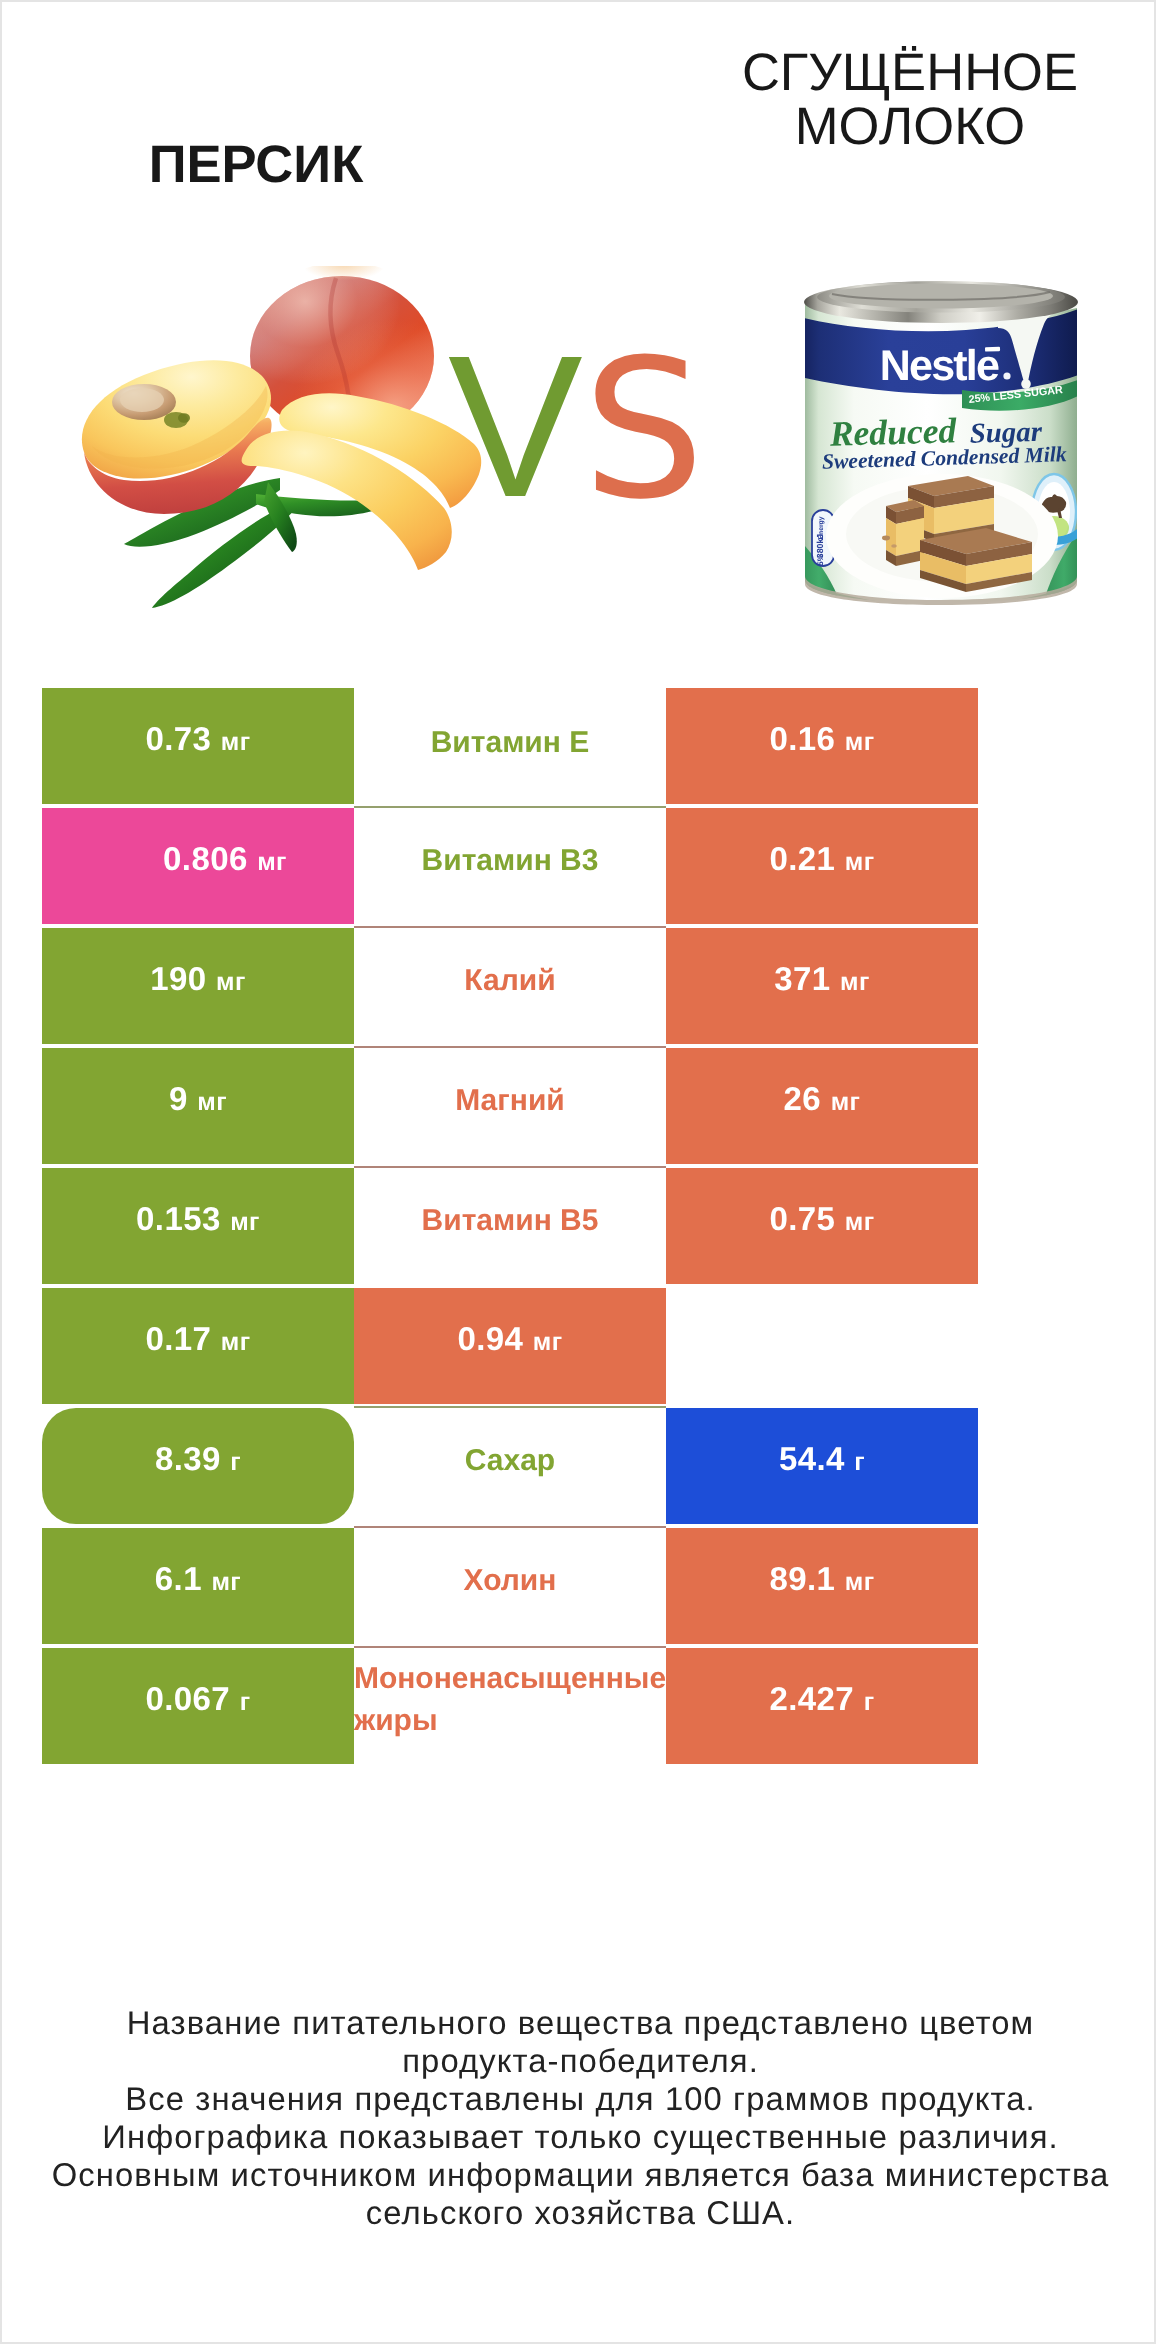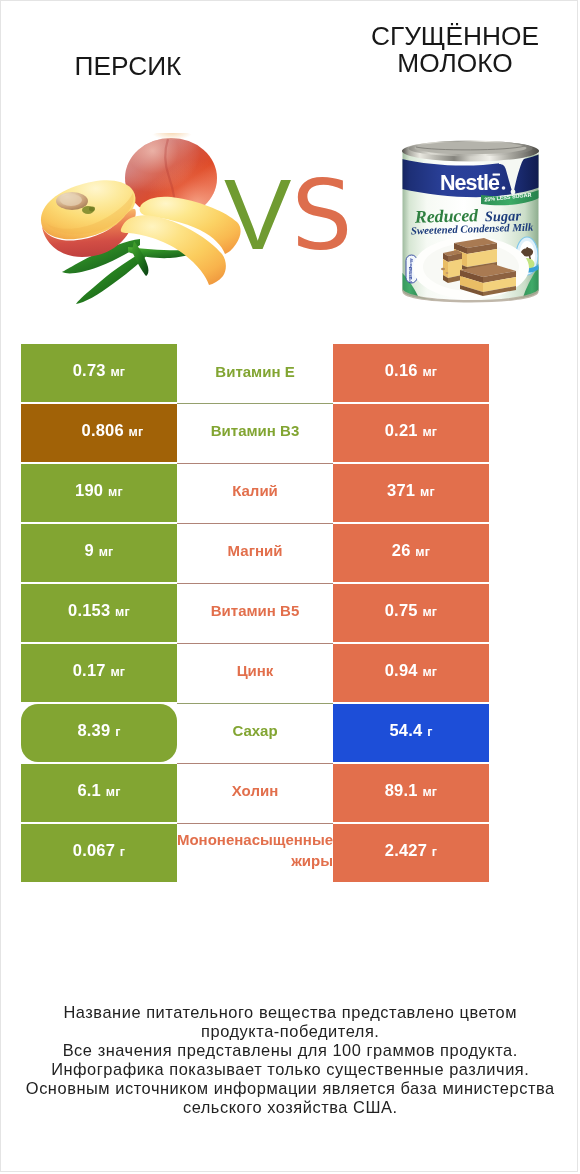--- a/index.html
+++ b/index.html
@@ -7,40 +7,40 @@
   body{
     width:580px;height:1174px;
     font-family:"Liberation Sans",sans-serif;
     overflow:hidden;
   }
   .page{position:relative;width:578px;height:1172px;border:1px solid #e4e4e4;background:#fff;box-sizing:border-box;overflow:hidden;}
 
   
   .title{position:absolute;width:240px;text-align:center;
          font-size:26.3px;line-height:27.4px;color:#181818;font-weight:400;}
-  .title-left{left:7px;top:52px;}
+  .title-left{left:7px;top:68px;font-weight:bold;}
   .title-right{left:334px;top:22px;}
 
   
   .vs{position:absolute;left:223px;top:163px;font-size:101px;line-height:100px;letter-spacing:0px;font-weight:400;}
   .vs .v{color:#709b31;font-family:"Liberation Sans",sans-serif;}
   .vs .s{color:#dd6e4d;font-family:"DejaVu Sans",sans-serif;font-size:96px;}
 
   .peach{position:absolute;left:35px;top:132px;}
   .can{position:absolute;left:400px;top:139px;}
 
   
   .table{position:absolute;left:20px;top:343px;width:537px;}
   .row{position:relative;height:58px;margin-bottom:2px;display:flex;}
   .cell{width:156px;height:58px;display:flex;align-items:center;justify-content:center;box-sizing:border-box;}
   .cell.left{color:#fff;position:relative;z-index:2;}
   .cell.right{color:#fff;position:relative;z-index:2;}
   .cell.mid{background:#fff;position:relative;z-index:1;margin-top:-1px;height:59px;border-top:1px solid transparent;padding:0 15px;overflow:visible;}
   .row:first-child .cell.mid{border-top-color:transparent;}
-  .cell.mid .lbl{position:relative;top:-3px;font-size:15px;font-weight:700;text-align:right;line-height:21px;display:block;}
+  .cell.mid .lbl{position:relative;top:-3px;font-size:15px;font-weight:700;text-align:left;line-height:21px;display:block;}
   .val{position:relative;top:-3px;font-size:16.5px;font-weight:700;white-space:nowrap;letter-spacing:0.2px;}
   .val .u{font-size:12.5px;font-weight:700;}
 
   
   .footer{position:absolute;left:0;top:1002px;width:578px;text-align:center;
           font-size:16.4px;line-height:18.9px;letter-spacing:0.55px;color:#222;}
   .footer div{text-indent:0.55px;}
 </style>
 </head>
 <body>
@@ -343,21 +343,21 @@
           <span class="val">0.73 <span class="u">мг</span></span>
         </div>
         <div class="cell mid" style="margin-top: 0px;">
           <span class="lbl" style="color: rgb(130, 165, 50);">Витамин Е</span>
         </div>
         <div class="cell right" style="background: rgb(226, 111, 76);">
           <span class="val">0.16 <span class="u">мг</span></span>
         </div>
       </div>
       <div class="row">
-        <div class="cell left" style="background: #a16207; padding-left: 27px;">
+        <div class="cell left" style="background: #ec4899; padding-left: 27px;">
           <span class="val">0.806 <span class="u">мг</span></span>
         </div>
         <div class="cell mid" style="border-top-color: rgb(149, 160, 109);">
           <span class="lbl" style="color: rgb(130, 165, 50);">Витамин B3</span>
         </div>
         <div class="cell right" style="background: rgb(226, 111, 76);">
           <span class="val">0.21 <span class="u">мг</span></span>
         </div>
       </div>
       <div class="row">
@@ -389,23 +389,20 @@
         <div class="cell mid" style="border-top-color: rgb(176, 132, 120);">
           <span class="lbl" style="color: rgb(226, 111, 76);">Витамин B5</span>
         </div>
         <div class="cell right" style="background: rgb(226, 111, 76);">
           <span class="val">0.75 <span class="u">мг</span></span>
         </div>
       </div>
       <div class="row">
         <div class="cell left" style="background: rgb(130, 165, 50);">
           <span class="val">0.17 <span class="u">мг</span></span>
-        </div>
-        <div class="cell mid" style="border-top-color: rgb(176, 132, 120);">
-          <span class="lbl" style="color: rgb(226, 111, 76);">Цинк</span>
         </div>
         <div class="cell right" style="background: rgb(226, 111, 76);">
           <span class="val">0.94 <span class="u">мг</span></span>
         </div>
       </div>
       <div class="row">
         <div class="cell left" style="background: rgb(130, 165, 50); border-radius: 17px;">
           <span class="val">8.39 <span class="u">г</span></span>
         </div>
         <div class="cell mid" style="border-top-color: rgb(149, 160, 109);">

